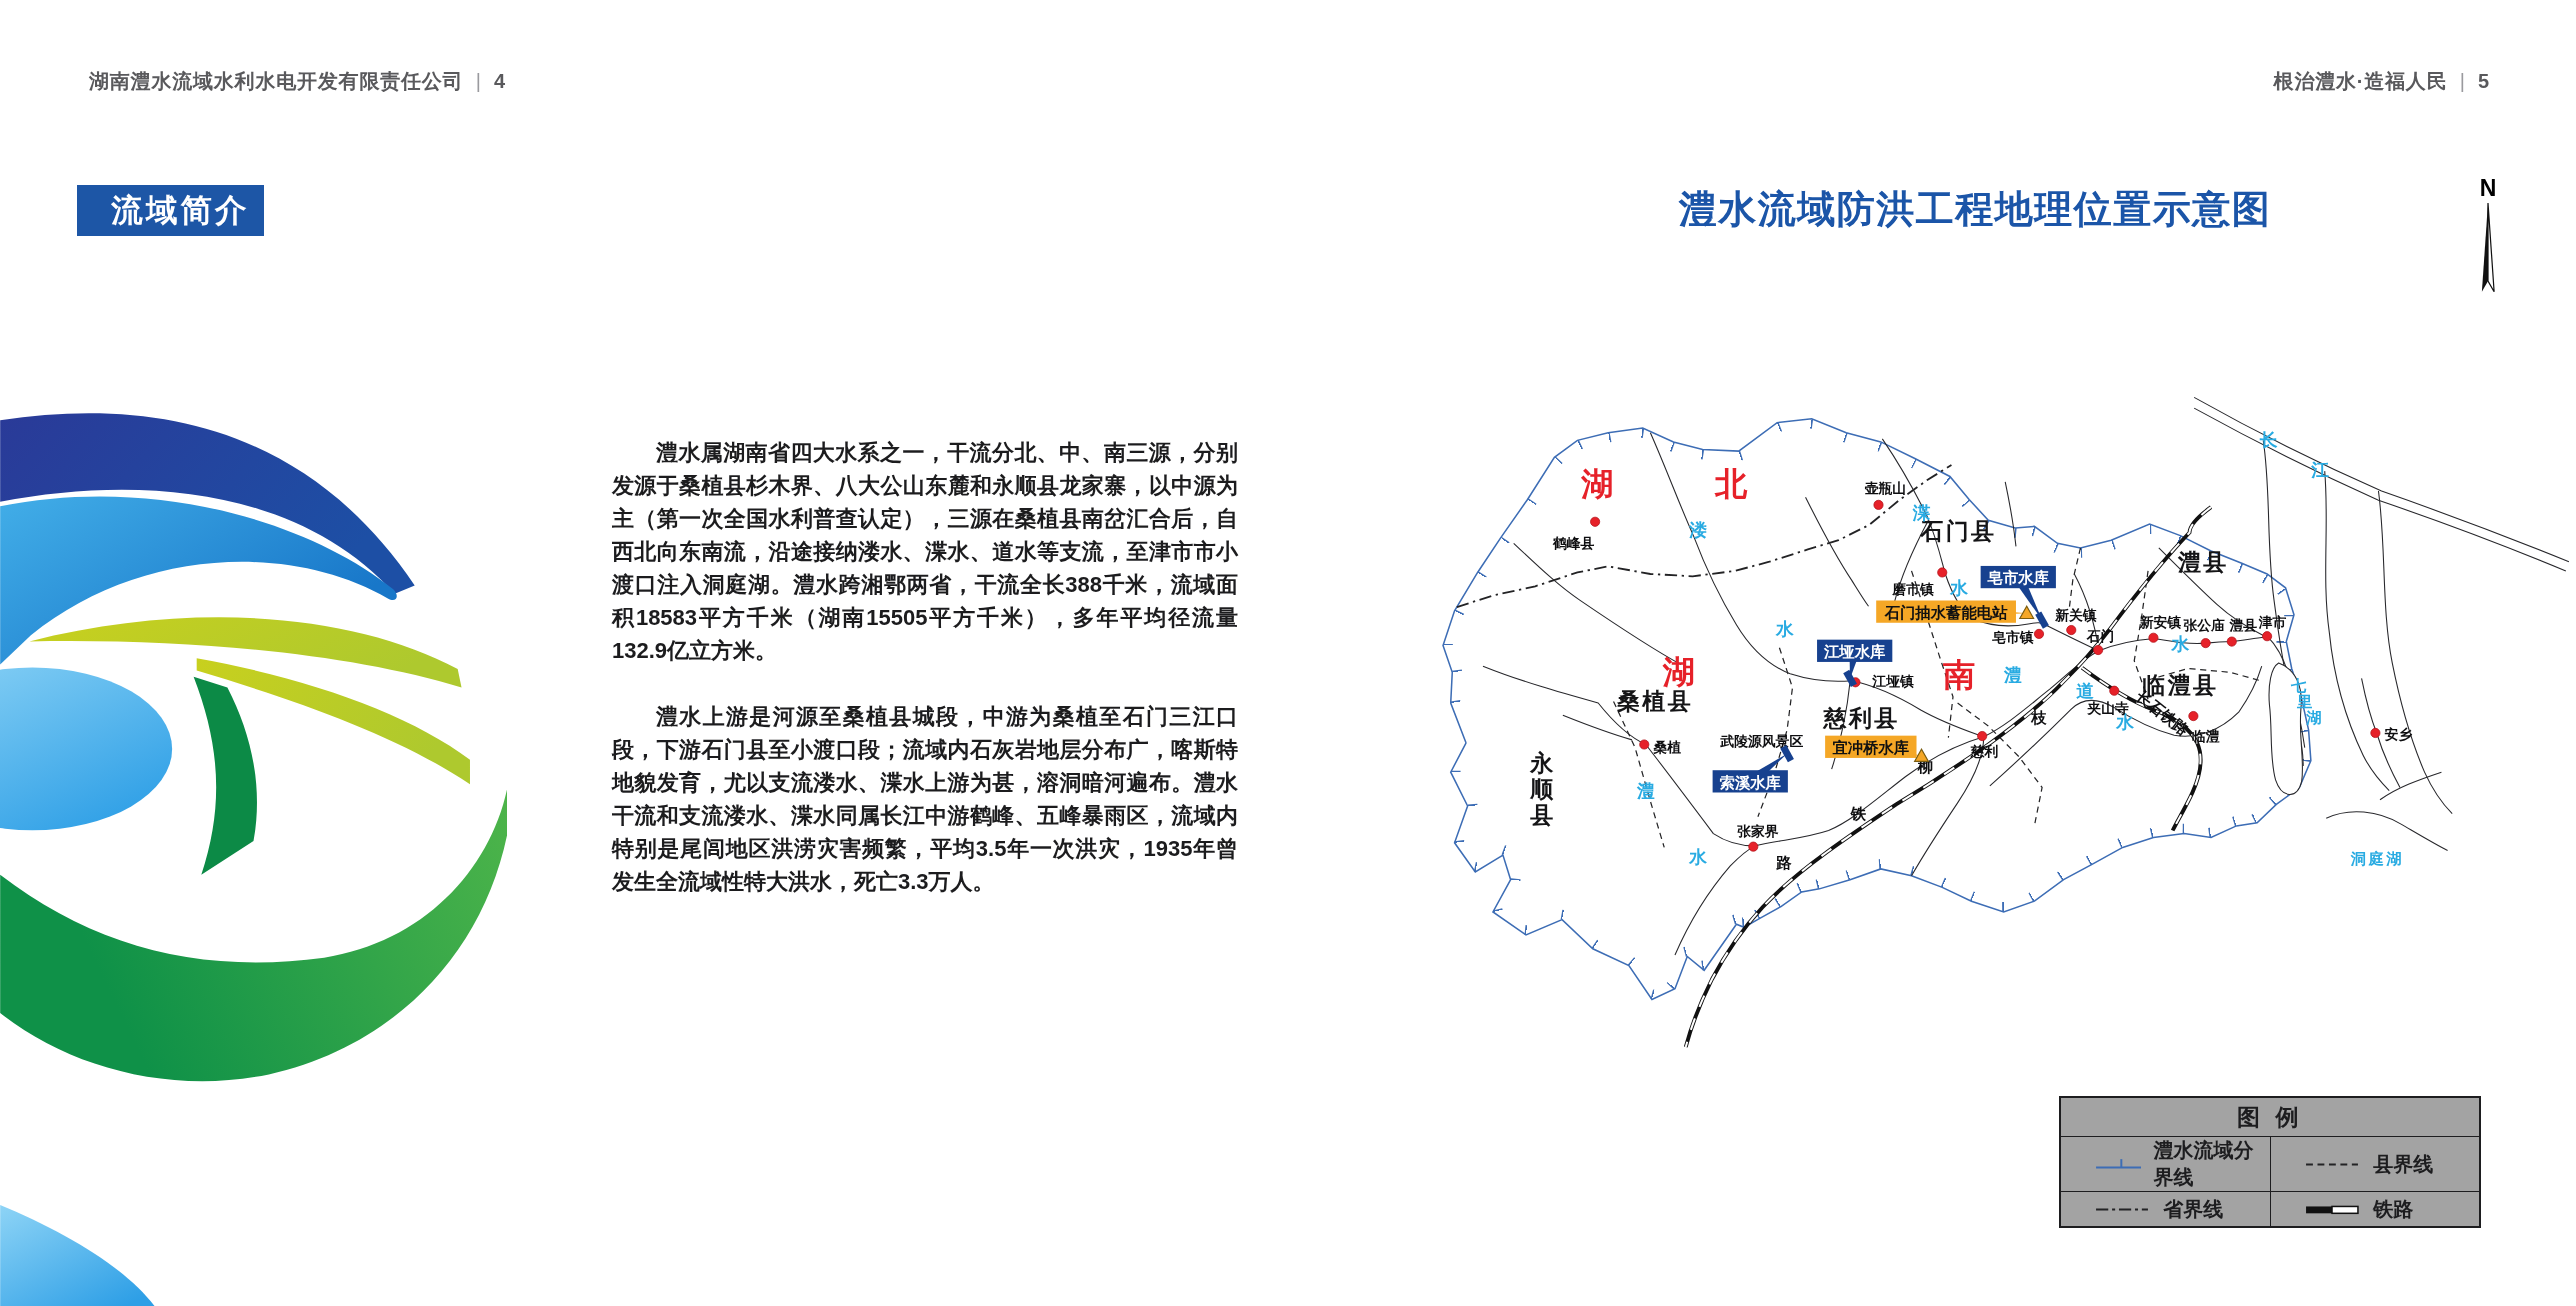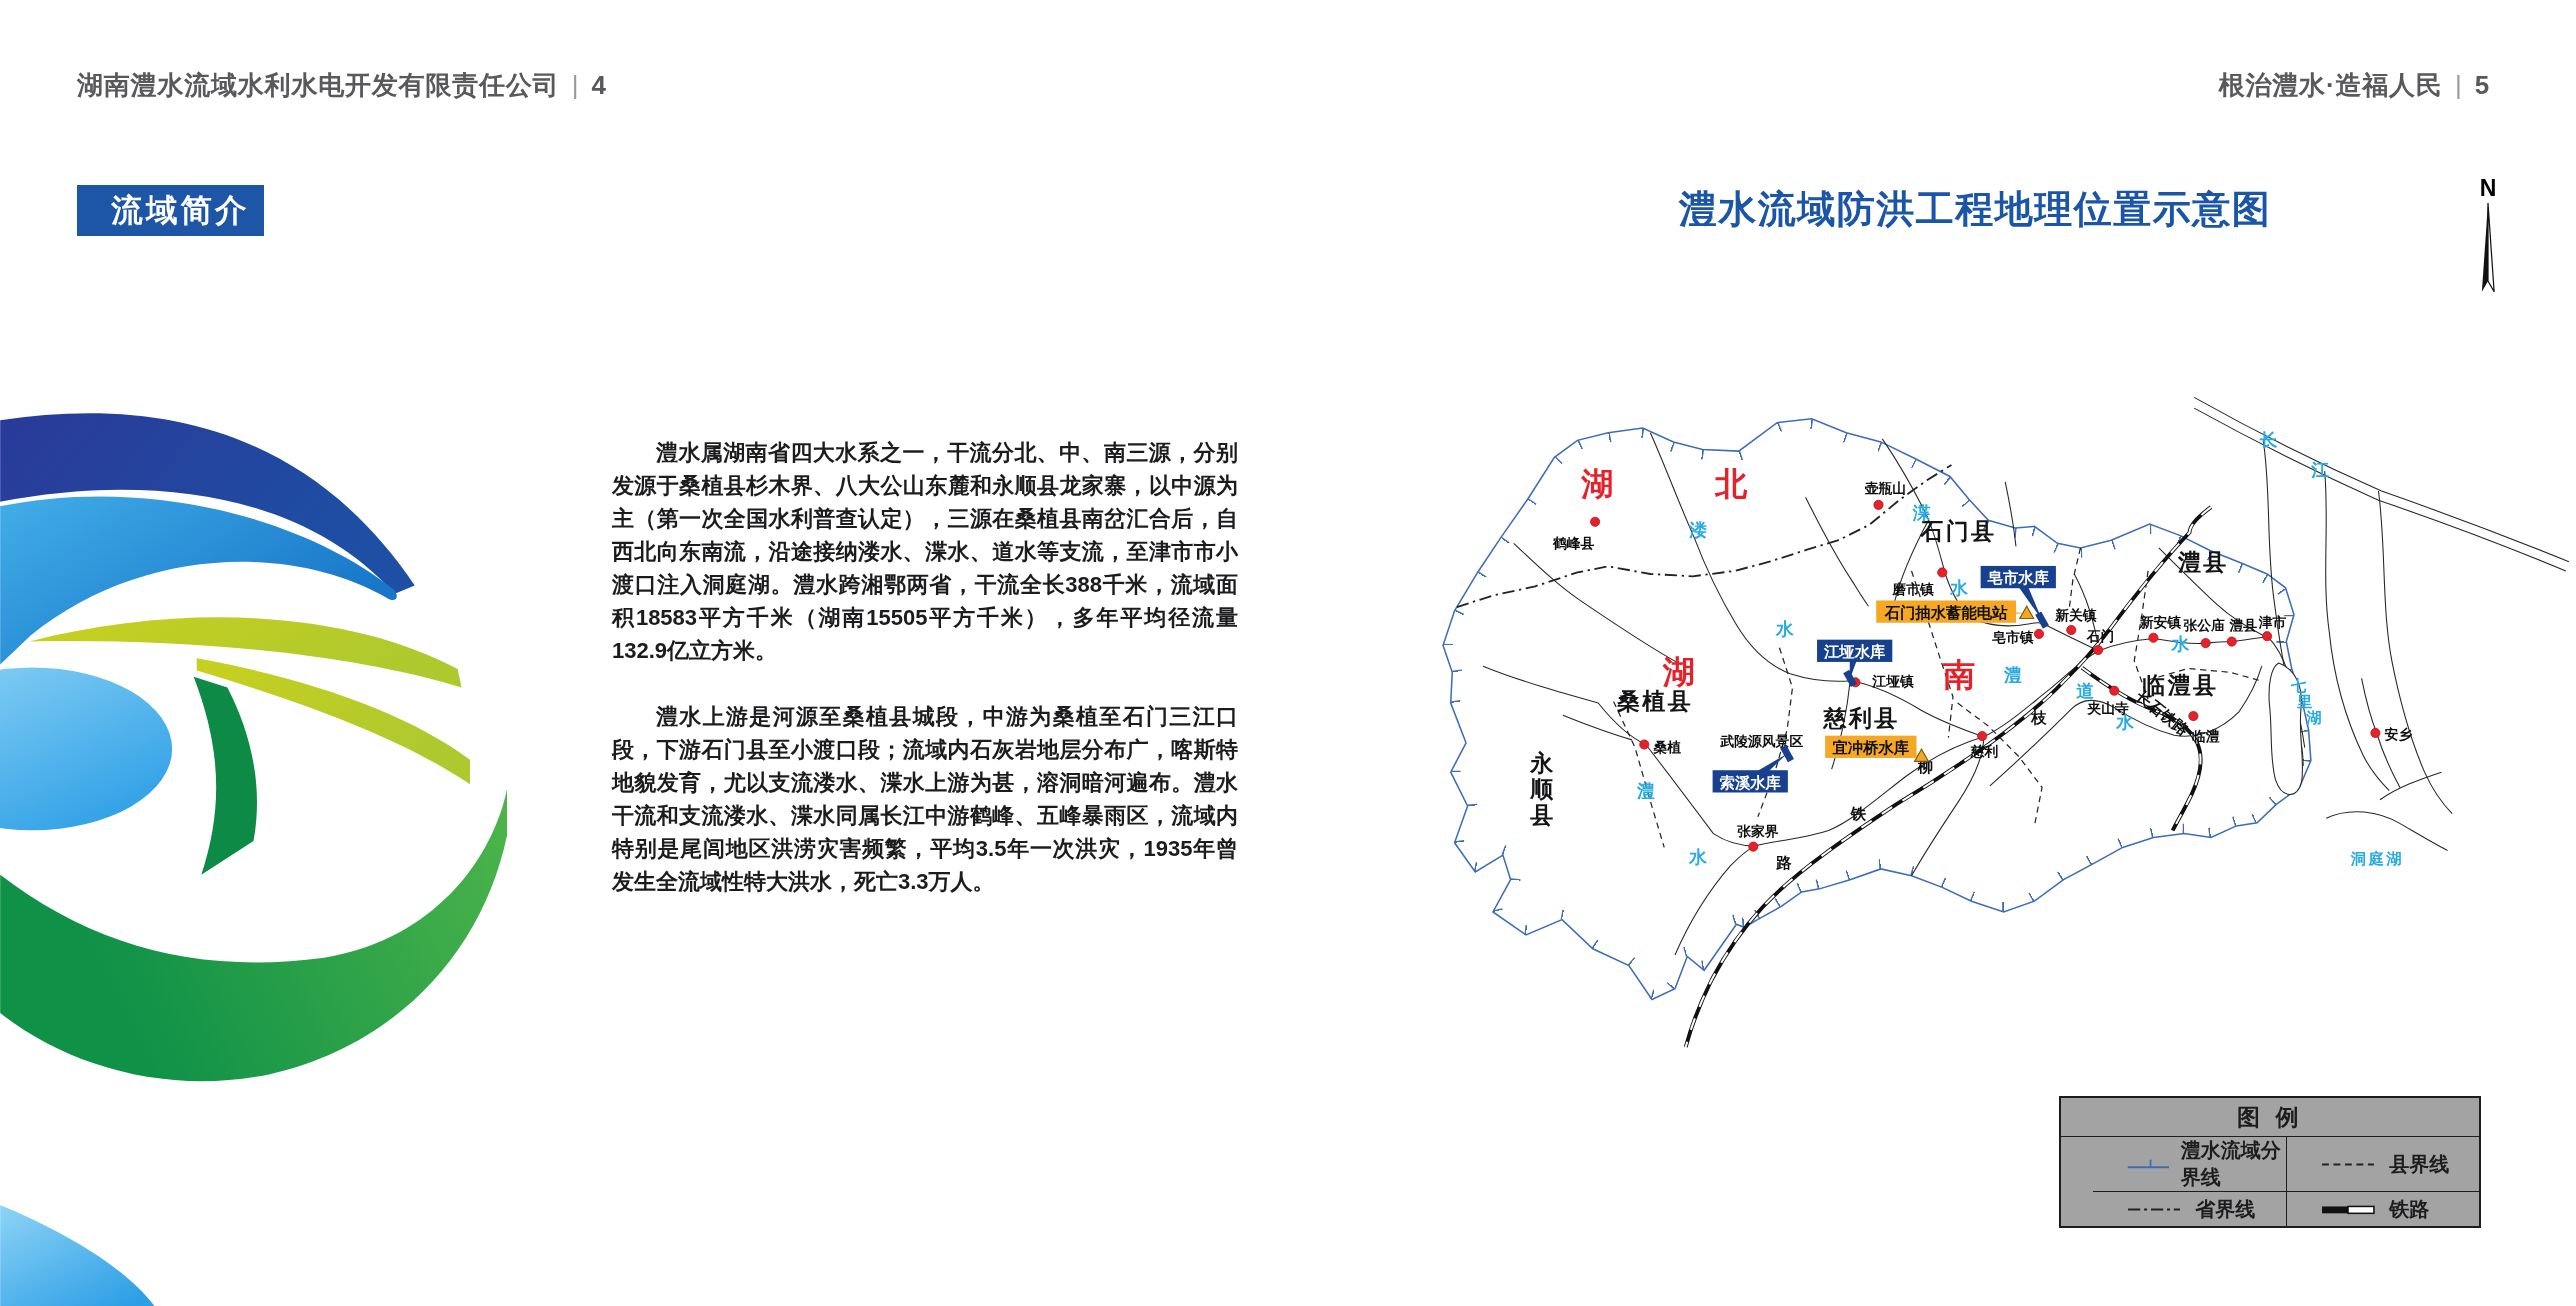--- a/index.html
+++ b/index.html
@@ -3,21 +3,21 @@
 <meta charset="utf-8">
 <style>
   :root{
     --accent_blue:#1d56a6; --map_title_blue:#1b55a8; --red:#e62129; --river_blue:#29abe2;
     --reservoir_blue:#17418f; --station_orange:#f5a726; --boundary_blue:#3d6db5; --ink:#1d1d1f;
   }
   html,body{margin:0;padding:0;background:#e8e8e8;}
   .sheet{position:relative;width:2576px;height:1306px;background:#ffffff;overflow:hidden;
          font-family:"Liberation Sans","DejaVu Sans",sans-serif;}
   
-  .hdr{position:absolute;top:68px;font-weight:bold;font-size:26px;color:#59595c;letter-spacing:0.8px;white-space:nowrap;}
+  .hdr{position:absolute;top:68px;font-weight:bold;font-size:20px;color:#59595c;letter-spacing:0.8px;white-space:nowrap;margin-left:12px;}
   .hdr .sep{color:#9a9a9e;font-weight:normal;margin:0 12.3px;}
   .hdr-left{left:77px;}
   .hdr-right{right:86px;}
   
   .badge{position:absolute;left:77px;top:185px;width:167px;height:51px;background:var(--accent_blue);
          color:#fff;font-size:31.5px;font-weight:bold;display:flex;align-items:center;justify-content:center;letter-spacing:3.1px;padding-left:20px;}
   .bodytext{position:absolute;left:610px;top:436px;width:628px;font-size:22px;line-height:33px;
             font-weight:bold;color:#1c1c1e;text-align:justify;}
   .bodytext p{margin:0 0 33px 2px;text-indent:2em;}
   .logo{position:absolute;left:0;top:405px;width:507px;height:902px;}
@@ -25,21 +25,21 @@
   .map-title{position:absolute;left:1668px;top:184px;width:614px;text-align:center;font-size:38px;
              font-weight:bold;color:var(--map_title_blue);letter-spacing:1.5px;}
   .compass{position:absolute;left:2461px;top:177px;width:54px;text-align:center;}
   .compass .n{font-size:23px;font-weight:bold;color:#000;line-height:23px;}
   .mapsvg{position:absolute;left:1420px;top:342px;width:1152px;height:891px;}
   
   .legend{position:absolute;left:2059px;top:1096px;width:422px;height:132px;border:2.3px solid var(--ink);
           background:#a3a3a3;box-sizing:border-box;}
   .legend-title{height:38px;border-bottom:1.5px solid var(--ink);display:flex;align-items:center;justify-content:center;
                 font-size:23px;font-weight:bold;color:var(--ink);letter-spacing:4.6px;}
-  .legend-grid{display:grid;grid-template-columns:1fr 1fr;grid-template-rows:1fr 1fr;height:89px;margin-left:32px;}
+  .legend-grid{display:grid;grid-template-columns:1fr 1fr;grid-template-rows:1fr 1fr;height:89px;}
   .legend-cell{display:flex;align-items:center;gap:12.3px;padding-left:32px;font-size:20px;font-weight:bold;color:var(--ink);
                box-sizing:border-box;}
   .legend-cell.r{border-left:1.5px solid var(--ink);}
   .legend-cell.b{border-bottom:1.5px solid var(--ink);}
   
   .mapsvg text{dominant-baseline:central;font-family:"Liberation Sans","DejaVu Sans",sans-serif;}
   .t-prov{font-size:42px;font-weight:bold;fill:var(--red);letter-spacing:2px;}
   .t-county{font-size:30px;font-weight:bold;fill:#151517;letter-spacing:3px;}
   .t-town{font-size:18px;font-weight:bold;fill:#0e0e10;}
   .t-river{font-size:23px;font-weight:bold;fill:var(--river_blue);}

